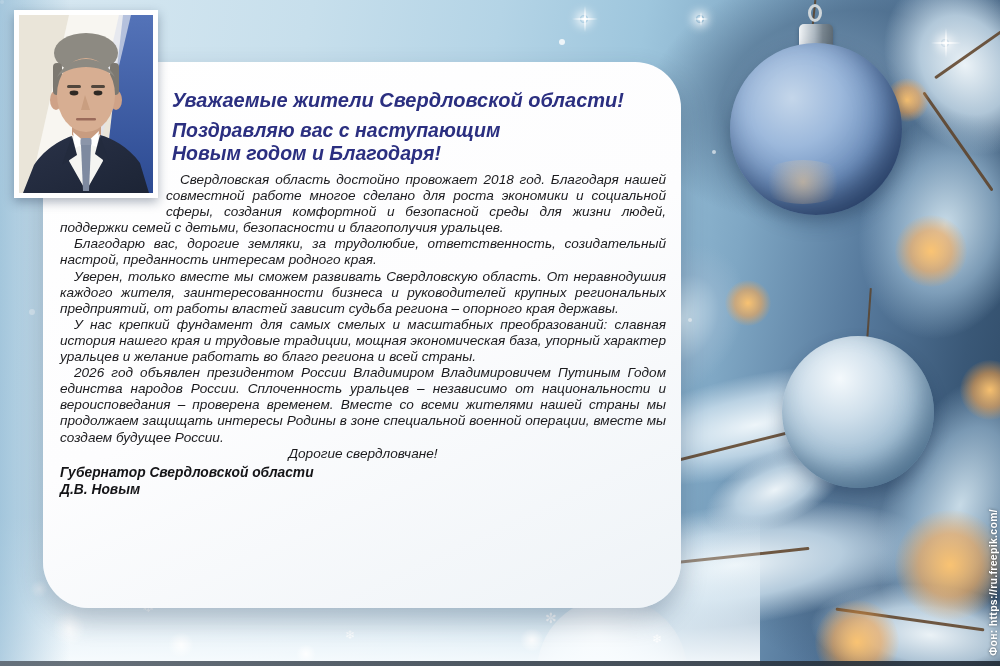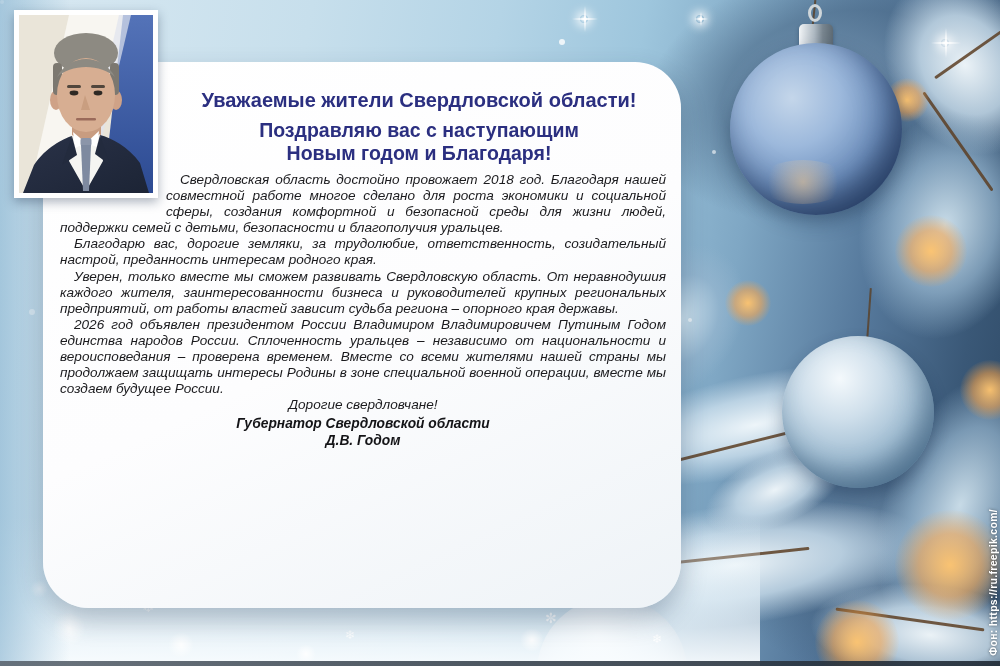--- a/index.html
+++ b/index.html
@@ -77,31 +77,31 @@
   .photo svg{ display:block; }
   
   .card{
     position:absolute; left:43px; top:62px; width:638px; height:546px;
     border-radius:46px;
     background:linear-gradient(155deg,#ffffff 0%,#fdfdfe 50%,#eef3f7 100%);
     box-shadow:0 12px 26px rgba(25,45,75,.28);
     z-index:2;
     padding:14px 15px 0 17px;
   }
-  .headings{ margin:12px 0 7px 112px; text-align:center; font-weight:bold; color:#2b2f80; }
+  .headings{ margin:12px 0 7px 112px; font-style:italic; font-weight:bold; color:#2b2f80; }
   .h-salutation{ font-size:20px; line-height:25px; margin-bottom:6px; }
   .h-congrats{ font-size:19.5px; line-height:23px; }
   .letter{
     font-style:italic; font-size:13.6px; line-height:16.1px; color:#1b1b1e;
     text-align:justify;
   }
   .photo-spacer{ float:left; width:106px; height:44px; }
   .letter p{ margin:0; text-indent:14px; }
   .letter p.center{ text-align:center; text-indent:0; }
-  .signature{ text-align:center; font-weight:bold; font-style:italic; font-size:13.8px; line-height:17px; margin-top:2px; color:#141417; }
+  .signature{ text-align:left; font-weight:bold; font-style:italic; font-size:13.8px; line-height:17px; margin-top:2px; color:#141417; }
   
   .credit{
     position:absolute; right:1px; bottom:10px; z-index:4;
     writing-mode:vertical-rl; transform:rotate(180deg);
     color:#fff; font-size:10.5px; font-weight:bold; letter-spacing:.3px;
     text-shadow:0 0 3px rgba(0,0,0,.55);
   }
 </style>
 </head>
 <body>
@@ -189,28 +189,29 @@
       <div class="h-salutation">Уважаемые жители Свердловской области!</div>
       <div class="h-congrats">Поздравляю вас с наступающим</div>
       <div class="h-congrats">Новым годом и Благодаря!</div>
     </div>
     <div class="letter">
       <div class="photo-spacer"></div>
       <div>
           <p>Свердловская область достойно провожает 2018 год. Благодаря нашей совместной работе многое сделано для роста экономики и социальной сферы, создания комфортной и безопасной среды для жизни людей, поддержки семей с детьми, безопасности и благополучия уральцев.</p>
           <p>Благодарю вас, дорогие земляки, за трудолюбие, ответственность, созидательный настрой, преданность интересам родного края.</p>
           <p>Уверен, только вместе мы сможем развивать Свердловскую область. От неравнодушия каждого жителя, заинтересованности бизнеса и руководителей крупных региональных предприятий, от работы властей зависит судьба региона – опорного края державы.</p>
+          <p>У нас крепкий фундамент для самых смелых и масштабных преобразований: славная история нашего края и трудовые традиции, мощная экономическая база, упорный характер уральцев и желание работать во благо региона и всей страны.</p>
           <p>2026 год объявлен президентом России Владимиром Владимировичем Путиным Годом единства народов России. Сплоченность уральцев – независимо от национальности и вероисповедания – проверена временем. Вместе со всеми жителями нашей страны мы продолжаем защищать интересы Родины в зоне специальной военной операции, вместе мы создаем будущее России.</p>
         </div>
       <p class="center">Дорогие свердловчане!</p>
       <div>
         </div>
       <div class="signature">
         <div>Губернатор Свердловской области</div>
-        <div>Д.В. Годом</div>
+        <div>Д.В. Новым</div>
       </div>
     </div>
   </div>
 
   <div class="photo">
     <svg width="134" height="178" viewBox="0 0 134 178">
       <defs>
         <linearGradient id="gb" x1="0" y1="0" x2="0" y2="1">
           <stop offset="0" stop-color="#5473b8"></stop>
           <stop offset="1" stop-color="#2c4a92"></stop>

